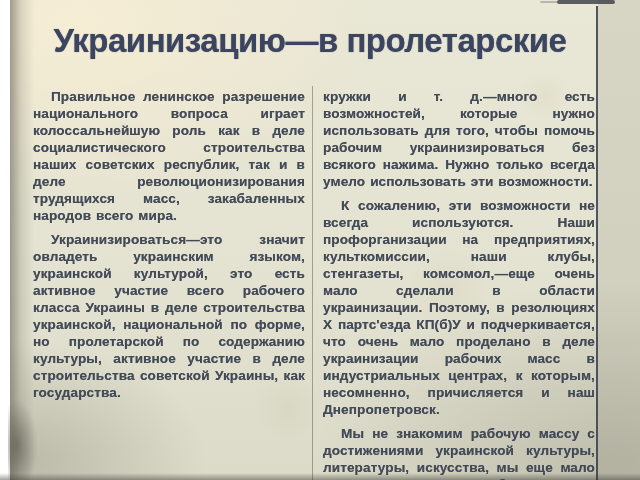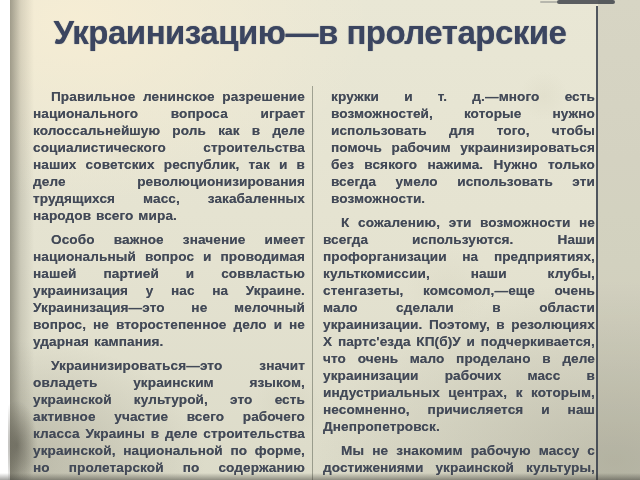--- a/index.html
+++ b/index.html
@@ -59,21 +59,21 @@
     position:absolute; left:598px; top:0; bottom:0; right:0;
     background:rgba(105,104,90,0.14);
   }
 
   .mid-rule {
     position:absolute; left:312px; top:86px; bottom:0; width:1px;
     background:rgba(72,77,64,0.45);
   }
 
   .headline {
-    position:absolute; left:32px; right:52px; top:10px; margin:4px;
+    position:absolute; left:32px; right:52px; top:10px; margin:12px;
     text-align:center;
     font-size:33px; line-height:37px; font-weight:bold;
     letter-spacing:-0.5px;
     color:#3b4560;
     text-shadow:0 0 1px rgba(59,69,96,0.75);
   }
   .headline span { display:block; }
 
   .columns {
     position:absolute; left:33px; top:88px; width:562px;
@@ -83,35 +83,34 @@
 
   .col p {
     margin:0 0 7px 0;
     font-size:13.6px; line-height:17px; font-weight:bold;
     letter-spacing:0.1px; word-spacing:1px;
     text-align:justify;
     text-indent:18px;
     color:#424957;
     text-shadow:0 0 0.6px rgba(66,73,87,0.65);
   }
-  .col p.cont { text-indent:0;margin-left:8px; }
+  .col p.cont { text-indent:0; }
 </style>
 </head>
 <body>
 
 <div class="photo">
 
   <h1 class="headline">
     <span>Украинизацию—в пролетарские</span>
   </h1>
 
   <div class="columns">
     <div class="col">
       <p>Правильное ленинское разрешение национального вопроса играет колоссальнейшую роль как в деле социалистического строительства наших советских республик, так и в деле революционизирования трудящихся масс, закабаленных народов всего мира.</p>
-      <p>Особо важное значение имеет национальный вопрос и проводимая нашей партией и соввластью украинизация у нас на Украине. Украинизация—это не мелочный вопрос, не второстепенное дело и не ударная кампания.</p>
       <p>Украинизироваться—это значит овладеть украинским языком, украинской культурой, это есть активное участие всего рабочего класса Украины в деле строительства украинской, национальной по форме, но пролетарской по содержанию культуры, активное участие в деле строительства советской Украины, как государства.</p>
 
     </div>
     <div class="col">
       <p class="cont">кружки и т. д.—много есть возможностей, которые нужно использовать для того, чтобы помочь рабочим украинизироваться без всякого нажима. Нужно только всегда умело использовать эти возможности.</p>
       <p>К сожалению, эти возможности не всегда используются. Наши профорганизации на предприятиях, культкомиссии, наши клубы, стенгазеты, комсомол,—еще очень мало сделали в области украинизации. Поэтому, в резолюциях X партс'езда КП(б)У и подчеркивается, что очень мало проделано в деле украинизации рабочих масс в индустриальных центрах, к которым, несомненно, причисляется и наш Днепропетровск.</p>
       <p>Мы не знакомим рабочую массу с достижениями украинской культуры, литературы, искусства, мы еще мало популяризировали в рабочих массах украинские газеты, журналы, мы зачастую боимся выбросить плакат, лозунг, или извещение на украинском</p>
     </div>
   </div>
 

